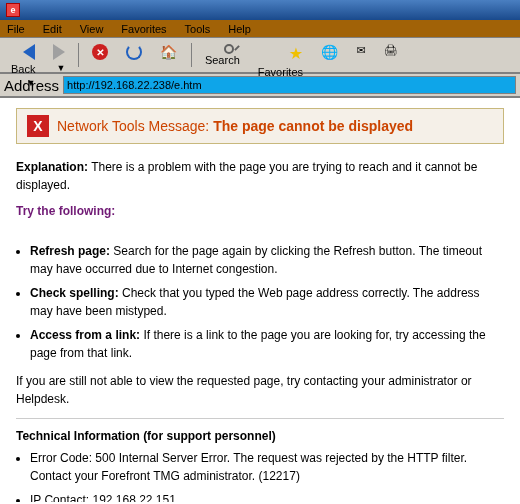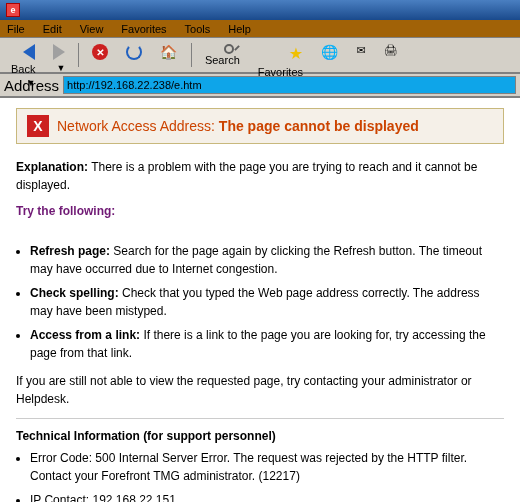--- a/index.html
+++ b/index.html
@@ -299,21 +299,21 @@
 <div class="address-bar">
   <span class="address-label">Address</span>
   <input class="address-input" type="text" value="http://192.168.22.238/e.htm" style="">
 </div>
 
 <div class="content">
 
   <div class="error-header">
     <div class="error-x-icon">X</div>
     <div class="error-title-text">
-      <span>Network Access Address:</span><span class="error-title-bold"> The page cannot be displayed</span>
+      <span>Network Tools Message:</span><span class="error-title-bold"> The page cannot be displayed</span>
     </div>
   </div>
 
   <p class="body-text">
     <span class="section-label">Explanation:</span><span> There is a problem with the page you are trying to reach and it cannot be displayed.</span>
   </p>
 
   <p class="try-heading">Try the following:</p>
   <ul class="bullet-list">
     <li>

